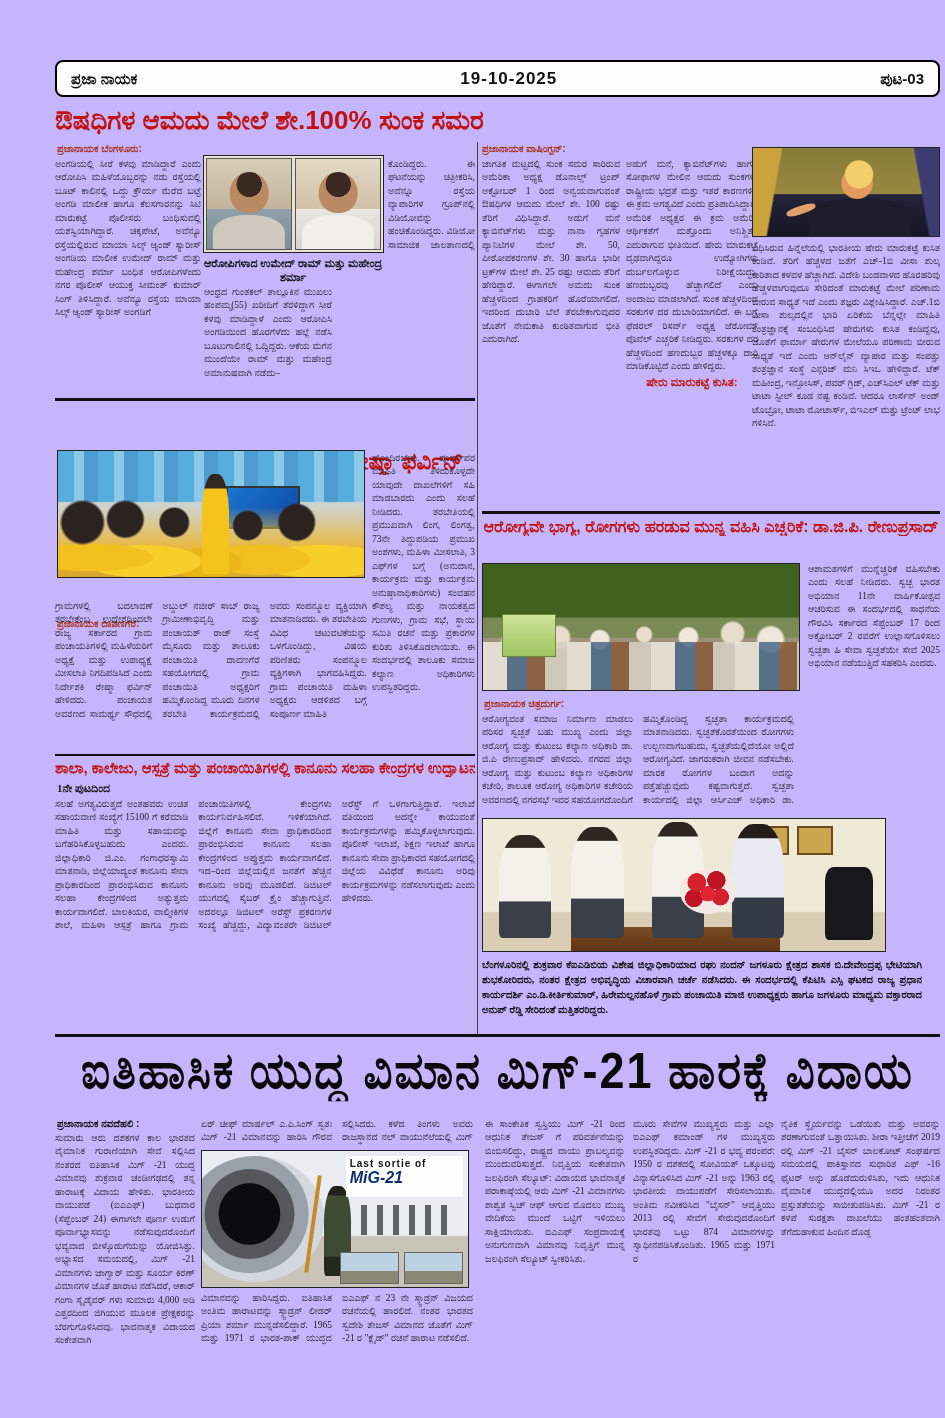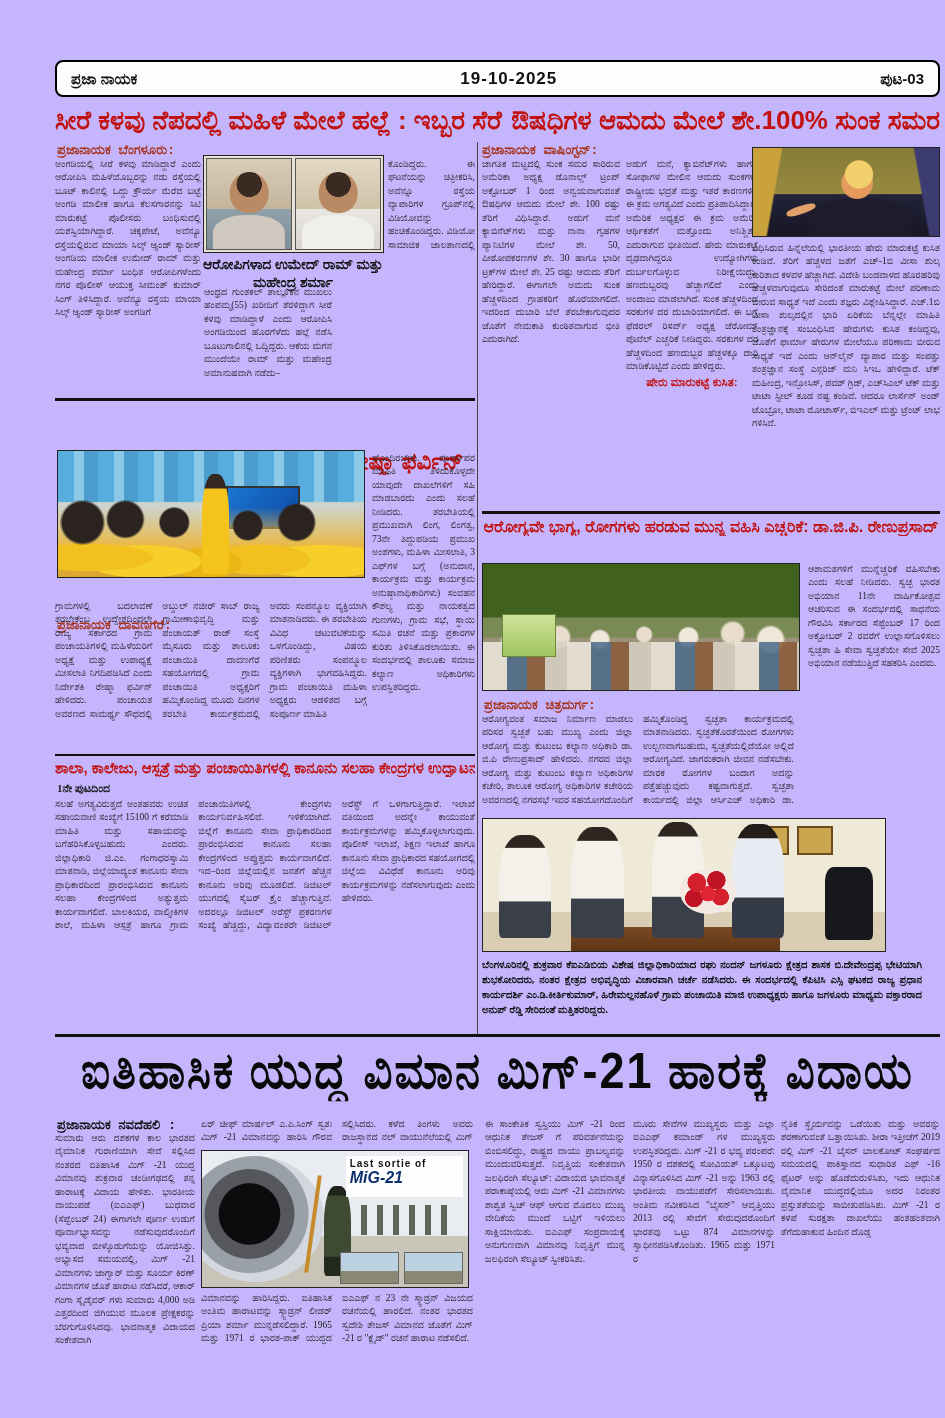--- a/index.html
+++ b/index.html
@@ -38,26 +38,26 @@
   .rule { background:#111; }
   .vrule { background:#444; width:1px; }
 
   
   .body-txt {
     font-size:9.5px; line-height:1.42; text-align:justify;
     color:#222; overflow:hidden;
   }
   .cols3 { column-count:3; column-gap:10px; }
   .cols2 { column-count:2; column-gap:10px; }
-  .byline { font-weight:bold; color:#a8321a; font-size:13px;
-    font-family:Liberation Mono, monospace; }
+  .byline { font-weight:bold; color:#a8321a; font-size:10px;
+    font-family:Liberation Sans, sans-serif; }
   .byline-black { color:#111; }
   .subhead-red { color:#c2120f; font-weight:bold; font-size:11.5px;
     text-align:center; font-family:"Liberation Sans", sans-serif; margin:2px 0; }
-  .caption { font-weight:bold; font-size:14px; text-align:center; line-height:1.3; color:#111; }
+  .caption { font-weight:bold; font-size:11px; text-align:center; line-height:1.3; color:#111; }
   .caption-just { font-weight:bold; font-size:10px; line-height:1.5; text-align:justify; color:#111; }
 
   
   .photo-frame { border:1px solid #222; overflow:hidden; position:absolute; }
 
   
   .photo-accused { background:#e8e2d6; display:flex; gap:3px; padding:2px; }
   .portrait { flex:1; position:relative; border:1px solid #555; overflow:hidden; }
   .portrait-a { background:linear-gradient(180deg,#d9cdb9 0%,#c4b49c 55%,#8fa0a8 56%,#7c8d96 100%); }
   .portrait-b { background:linear-gradient(180deg,#e3d9c6 0%,#d0c2a8 55%,#e9e7e2 56%,#d8d5cf 100%); }
@@ -197,21 +197,20 @@
 
 <div id="page">
 
   <div class="abs header-bar">
     <span>ಪ್ರಜಾ ನಾಯಕ</span>
     <span class="header-date">19-10-2025</span>
     <span>ಪುಟ-03</span>
   </div>
 
   <div class="abs main-head-row red-head">
-    <span>ಸೀರೆ ಕಳವು ನೆಪದಲ್ಲಿ ಮಹಿಳೆ ಮೇಲೆ ಹಲ್ಲೆ : ಇಬ್ಬರ ಸೆರೆ</span>
     <span>ಔಷಧಿಗಳ ಆಮದು ಮೇಲೆ ಶೇ.100% ಸುಂಕ ಸಮರ</span>
   </div>
 
   <div class="abs vrule" style="left:477px; top:142px; height:893px;"></div>
 
   <div class="abs byline" style="left:57px; top:143px;">ಪ್ರಜಾನಾಯಕ ಬೆಂಗಳೂರು:</div>
   <div class="abs body-txt" style="left:55px; top:158px; width:146px; height:237px;">ಅಂಗಡಿಯಲ್ಲಿ ಸೀರೆ ಕಳವು ಮಾಡಿದ್ದಾರೆ ಎಂದು ಆರೋಪಿಸಿ ಮಹಿಳೆಯೊಬ್ಬರನ್ನು ನಡು ರಸ್ತೆಯಲ್ಲಿ ಬೂಟ್ ಕಾಲಿನಲ್ಲಿ ಒದ್ದು ಕ್ರೌರ್ಯ ಮೆರೆದ ಬಟ್ಟೆ ಅಂಗಡಿ ಮಾಲೀಕ ಹಾಗೂ ಕೆಲಸಗಾರನನ್ನು ಸಿಟಿ ಮಾರುಕಟ್ಟೆ ಪೊಲೀಸರು ಬಂಧಿಸುವಲ್ಲಿ ಯಶಸ್ವಿಯಾಗಿದ್ದಾರೆ. ಚಿಕ್ಕಪೇಟೆ, ಅವೆನ್ಯೂ ರಸ್ತೆಯಲ್ಲಿರುವ ಮಾಯಾ ಸಿಲ್ಕ್ ಆ್ಯಂಡ್ ಸ್ಯಾರೀಸ್ ಅಂಗಡಿಯ ಮಾಲೀಕ ಉಮೇದ್ ರಾಮ್ ಮತ್ತು ಮಹೇಂದ್ರ ಶರ್ಮಾ ಬಂಧಿತ ಆರೋಪಿಗಳೆಂದು ನಗರ ಪೊಲೀಸ್ ಆಯುಕ್ತ ಸೀಮಂತ್ ಕುಮಾರ್ ಸಿಂಗ್ ತಿಳಿಸಿದ್ದಾರೆ. ಅವೆನ್ಯೂ ರಸ್ತೆಯ ಮಾಯಾ ಸಿಲ್ಕ್ ಆ್ಯಂಡ್ ಸ್ಯಾರೀಸ್ ಅಂಗಡಿಗೆ</div>
 
   <div class="photo-frame photo-accused" style="left:203px; top:155px; width:181px; height:98px;">
     <div class="portrait portrait-a"></div>

